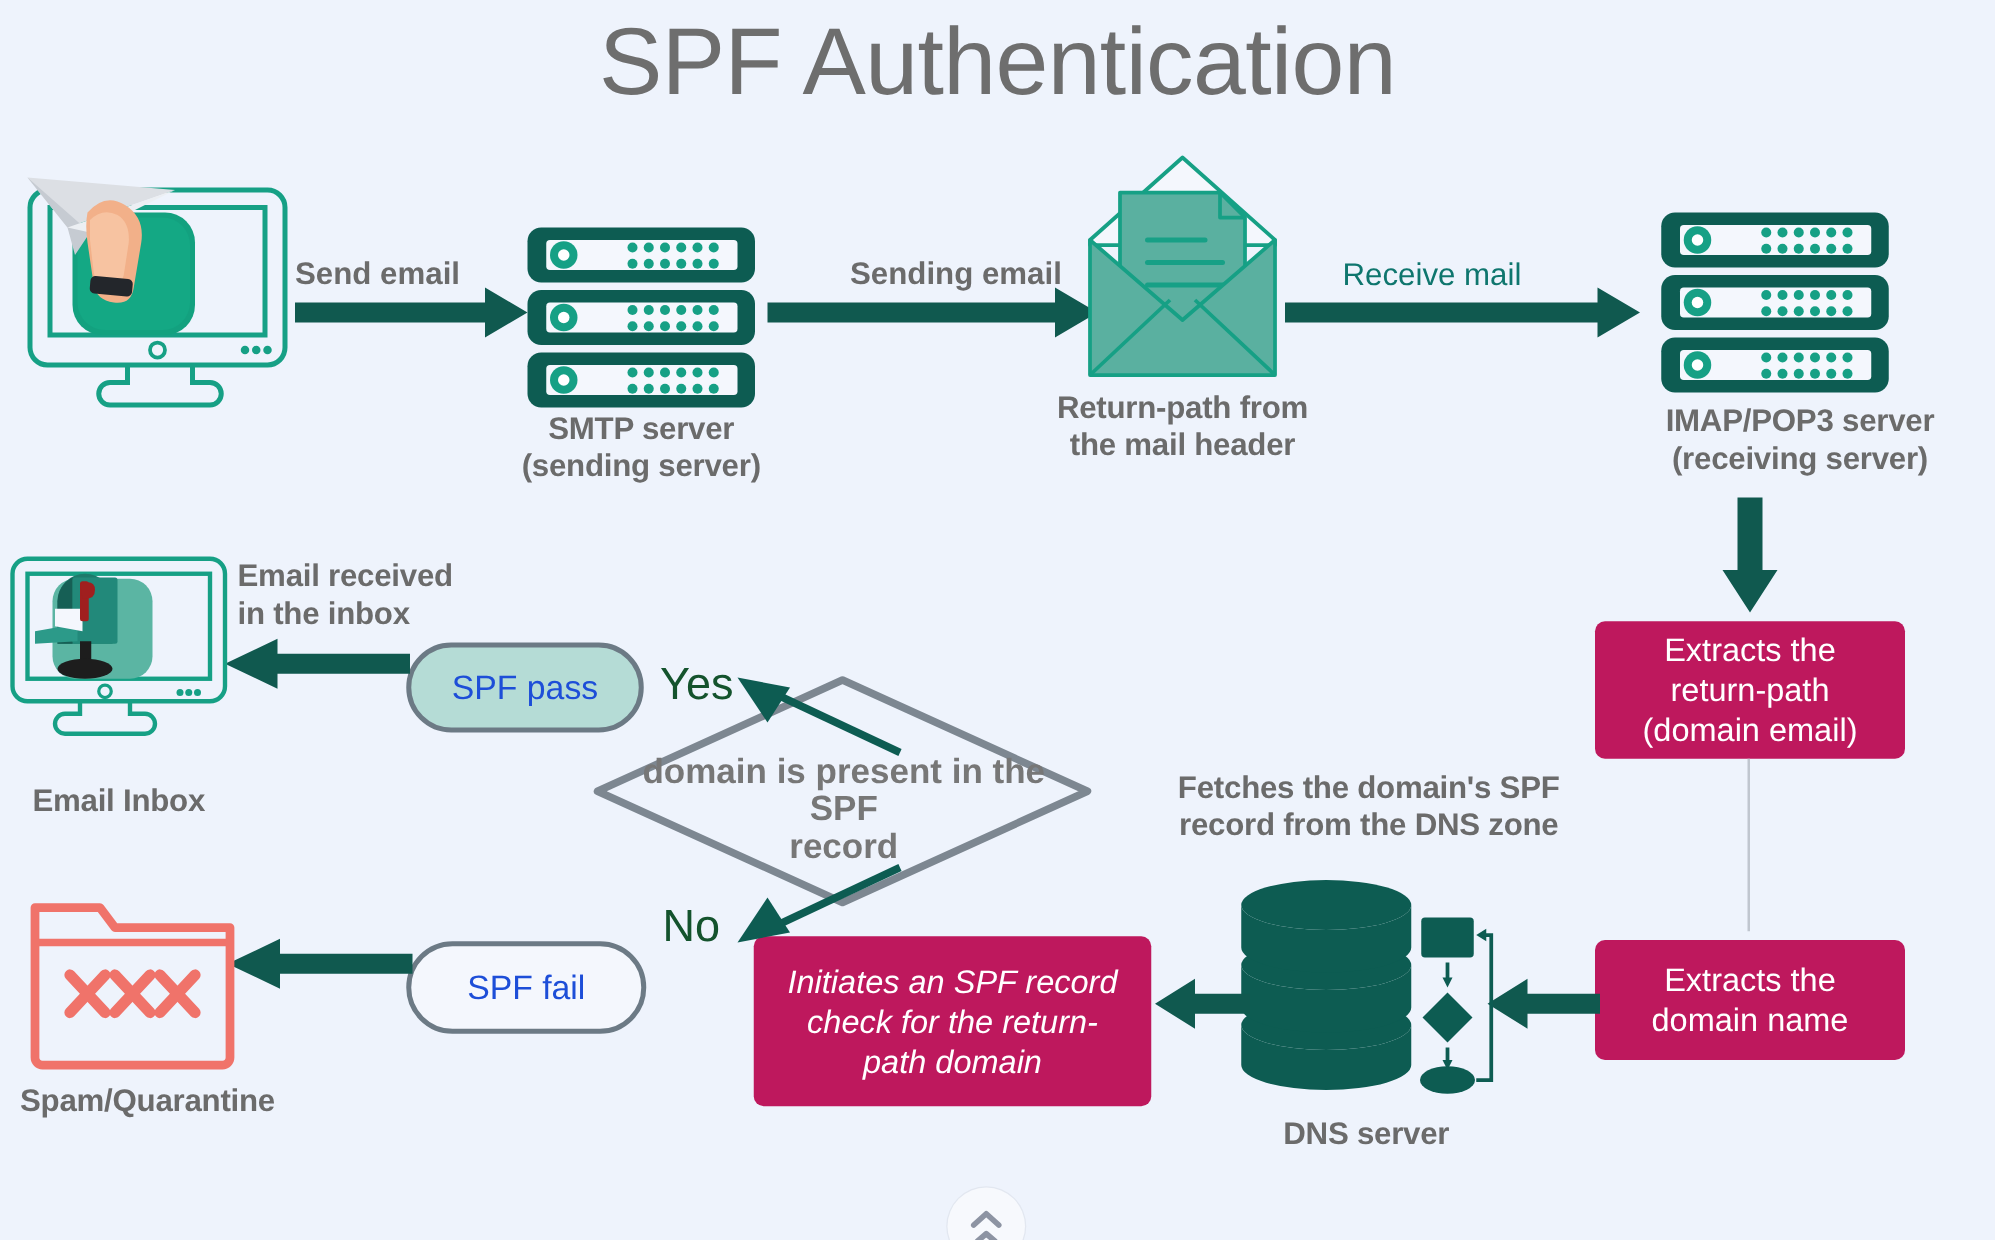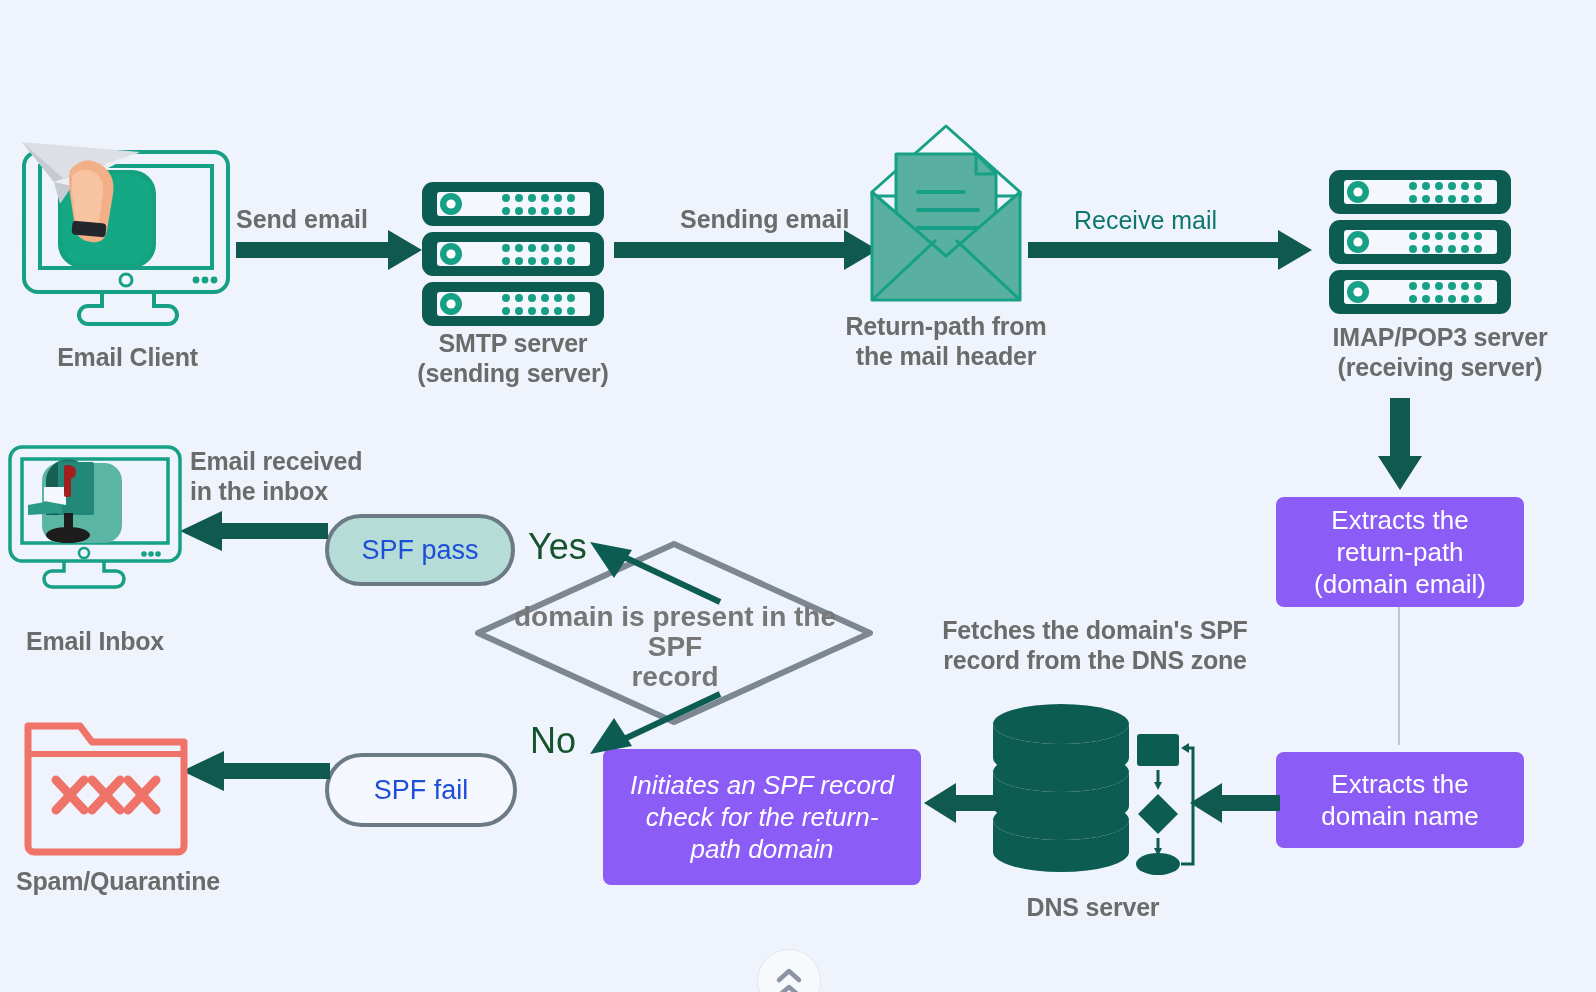--- a/index.html
+++ b/index.html
@@ -41,21 +41,21 @@
   }
   .arrow-label.light{color:#0f766e;font-weight:400;font-size:25px;}
   .yn{
     color:#14532d;
     font-size:36px;
     font-weight:400;
   }
 
   
   .gbox{
-    background:#8b5cf6;
+    background:#be185d;
     border-radius:8px;
     color:#ffffff;
     font-size:26px;
     font-weight:400;
     line-height:32px;
     text-align:center;
     display:flex;
     align-items:center;
     justify-content:center;
     padding:6px 10px;
@@ -90,20 +90,21 @@
     display:flex;align-items:center;justify-content:center;
     flex-direction:column;
   }
   svg{display:block;overflow:visible;}
 </style>
 </head>
 <body>
 
 <div id="stage">
 
+  <div class="abs" id="title">SPF Authentication</div>
 
   <div class="abs" style="left:10px;top:130px;width:235px;height:190px;">
     <svg width="235" height="190" viewBox="0 0 235 190">
 
       <rect x="14" y="22" width="204" height="140" rx="14" fill="none" stroke="#16a085" stroke-width="4"></rect>
       <rect x="30" y="36" width="172" height="102" fill="none" stroke="#16a085" stroke-width="4"></rect>
       <circle cx="116" cy="150" r="6" fill="none" stroke="#16a085" stroke-width="3"></circle>
       <g fill="#16a085">
           <circle cx="186" cy="150" r="3.4"></circle>
           <circle cx="195" cy="150" r="3.4"></circle>
@@ -117,21 +118,20 @@
 
       <path d="M12 12 L130 22 L44 52 Z" fill="#dcdfe4"></path>
       <path d="M12 12 L44 52 L50 74 L62 56 Z" fill="#c6cbd2"></path>
       <path d="M44 52 L130 22 L62 56 Z" fill="#eceff3"></path>
 
       <path d="M60 40 q14 -16 30 -6 q16 10 13 30 l-6 36 q-2 14 -16 12 q-14 -2 -16 -14 l-5 -34 q-2 -14 0 -24 Z" fill="#f2b089"></path>
       <path d="M62 46 q10 -10 22 -4 q10 6 9 22 l-4 26 q-2 10 -12 9 q-10 -1 -12 -11 l-3 -26 Z" fill="#f7c3a1"></path>
       <rect x="62" y="92" width="34" height="14" rx="4" fill="#23262b" transform="rotate(5 79 99)"></rect>
     </svg>
   </div>
-  <div class="abs caption" style="left:10px;top:342px;width:235px;">Email Client</div>
 
   <div class="abs" style="left:236px;top:228px;width:190px;height:44px;">
     <svg width="190" height="44" viewBox="0 0 190 44">
       <path d="M0 14 L152 14 L152 2 L186 22 L152 42 L152 30 L0 30 Z" fill="#10594f"></path>
     </svg>
   </div>
   <div class="abs arrow-label" style="left:236px;top:205px;">Send email</div>
 
   <div class="abs" style="left:418px;top:180px;width:190px;height:148px;">
     <svg width="190" height="148" viewBox="0 0 190 148">

